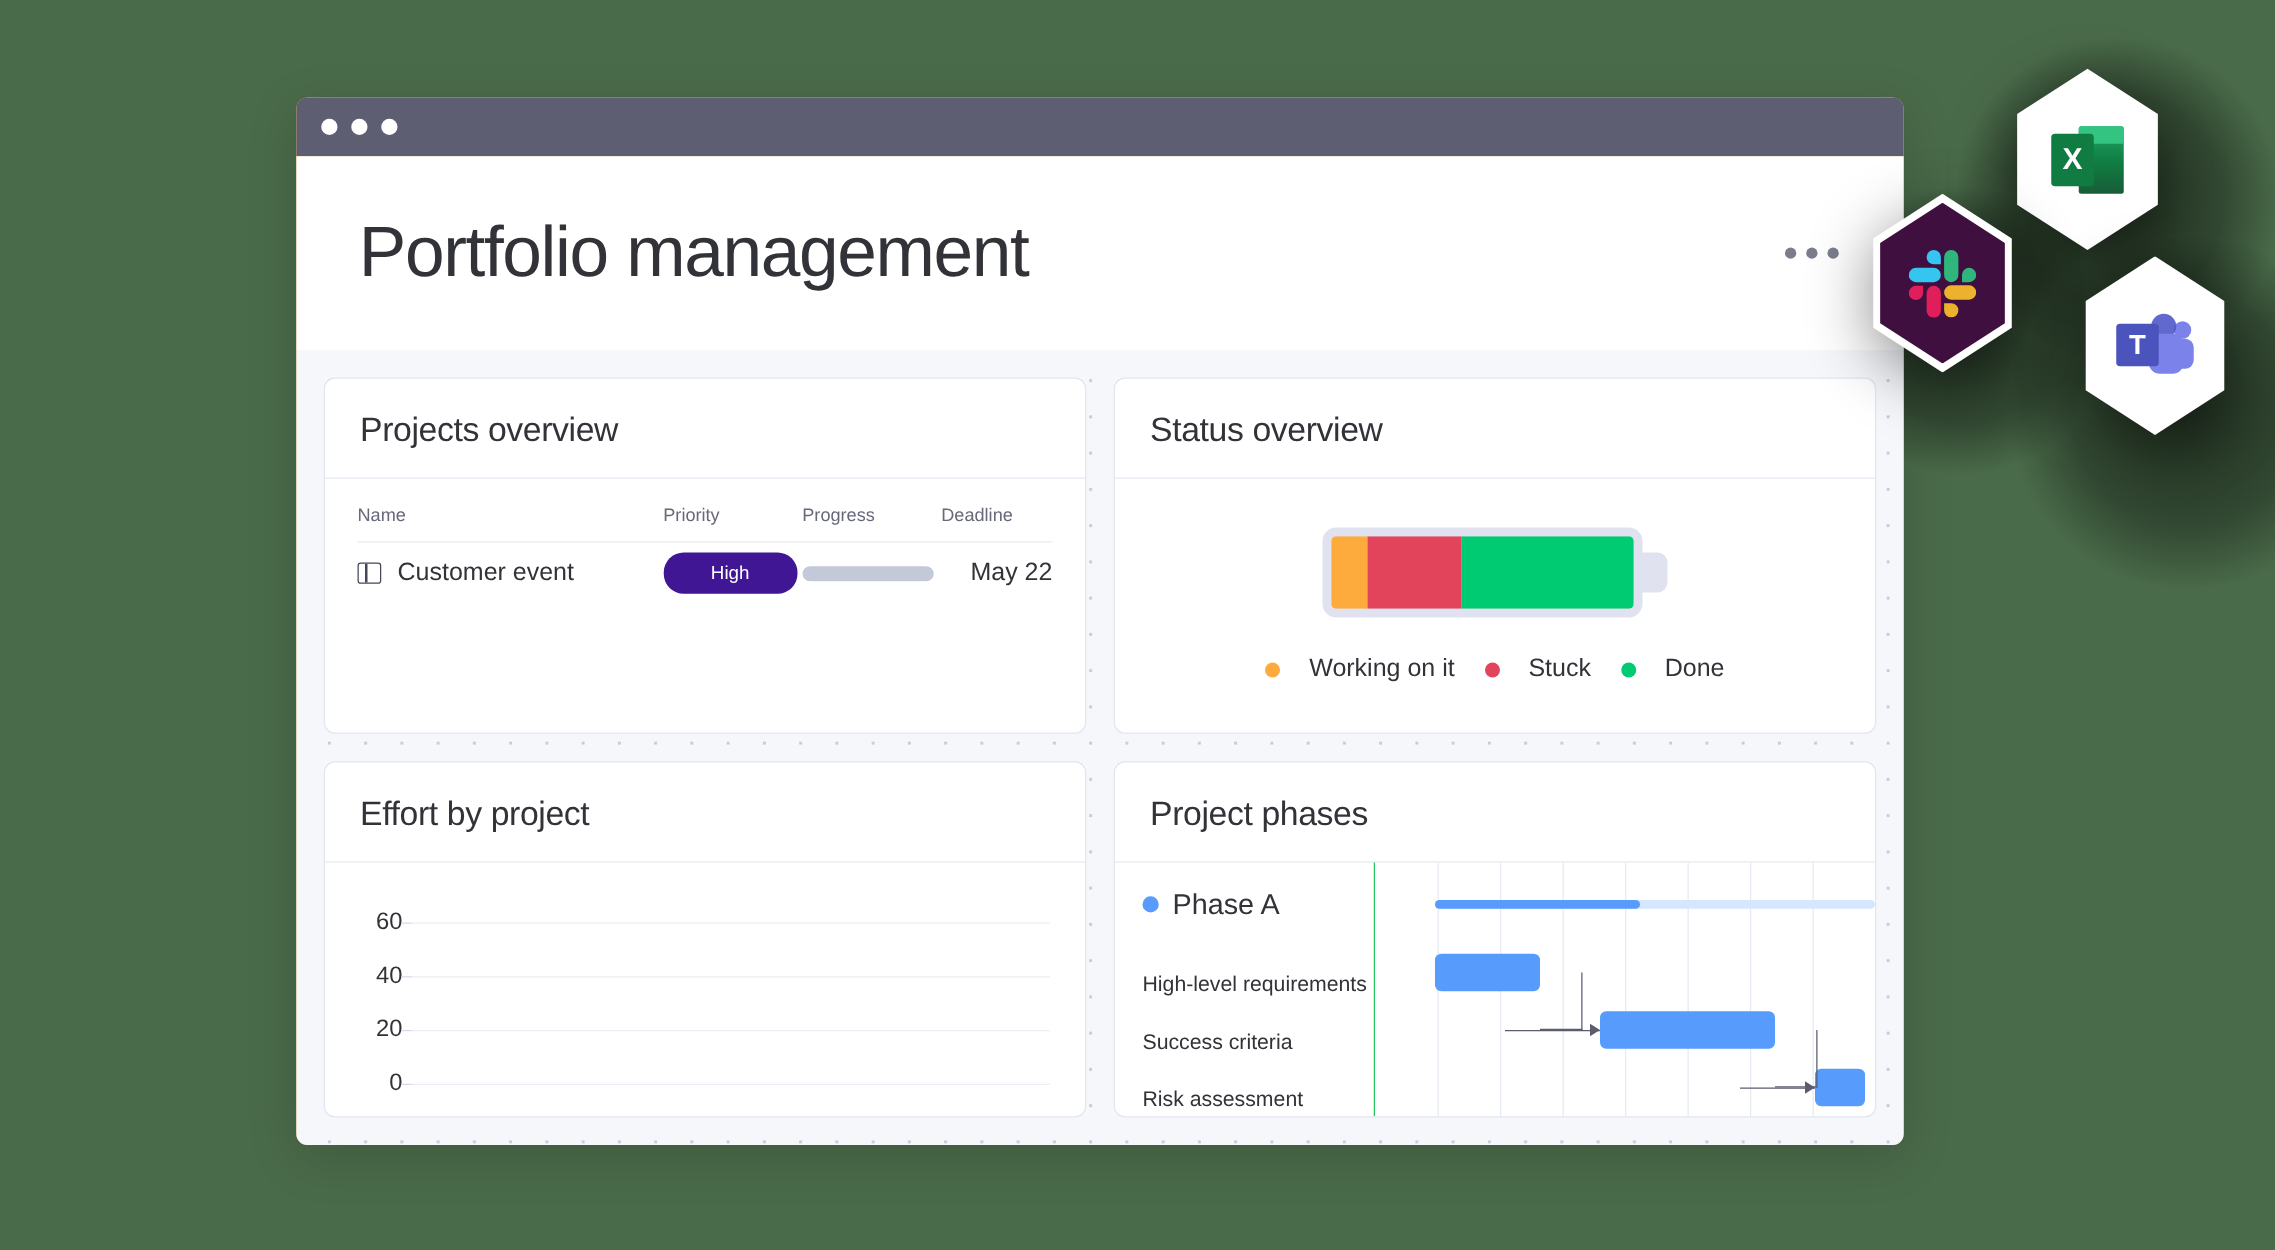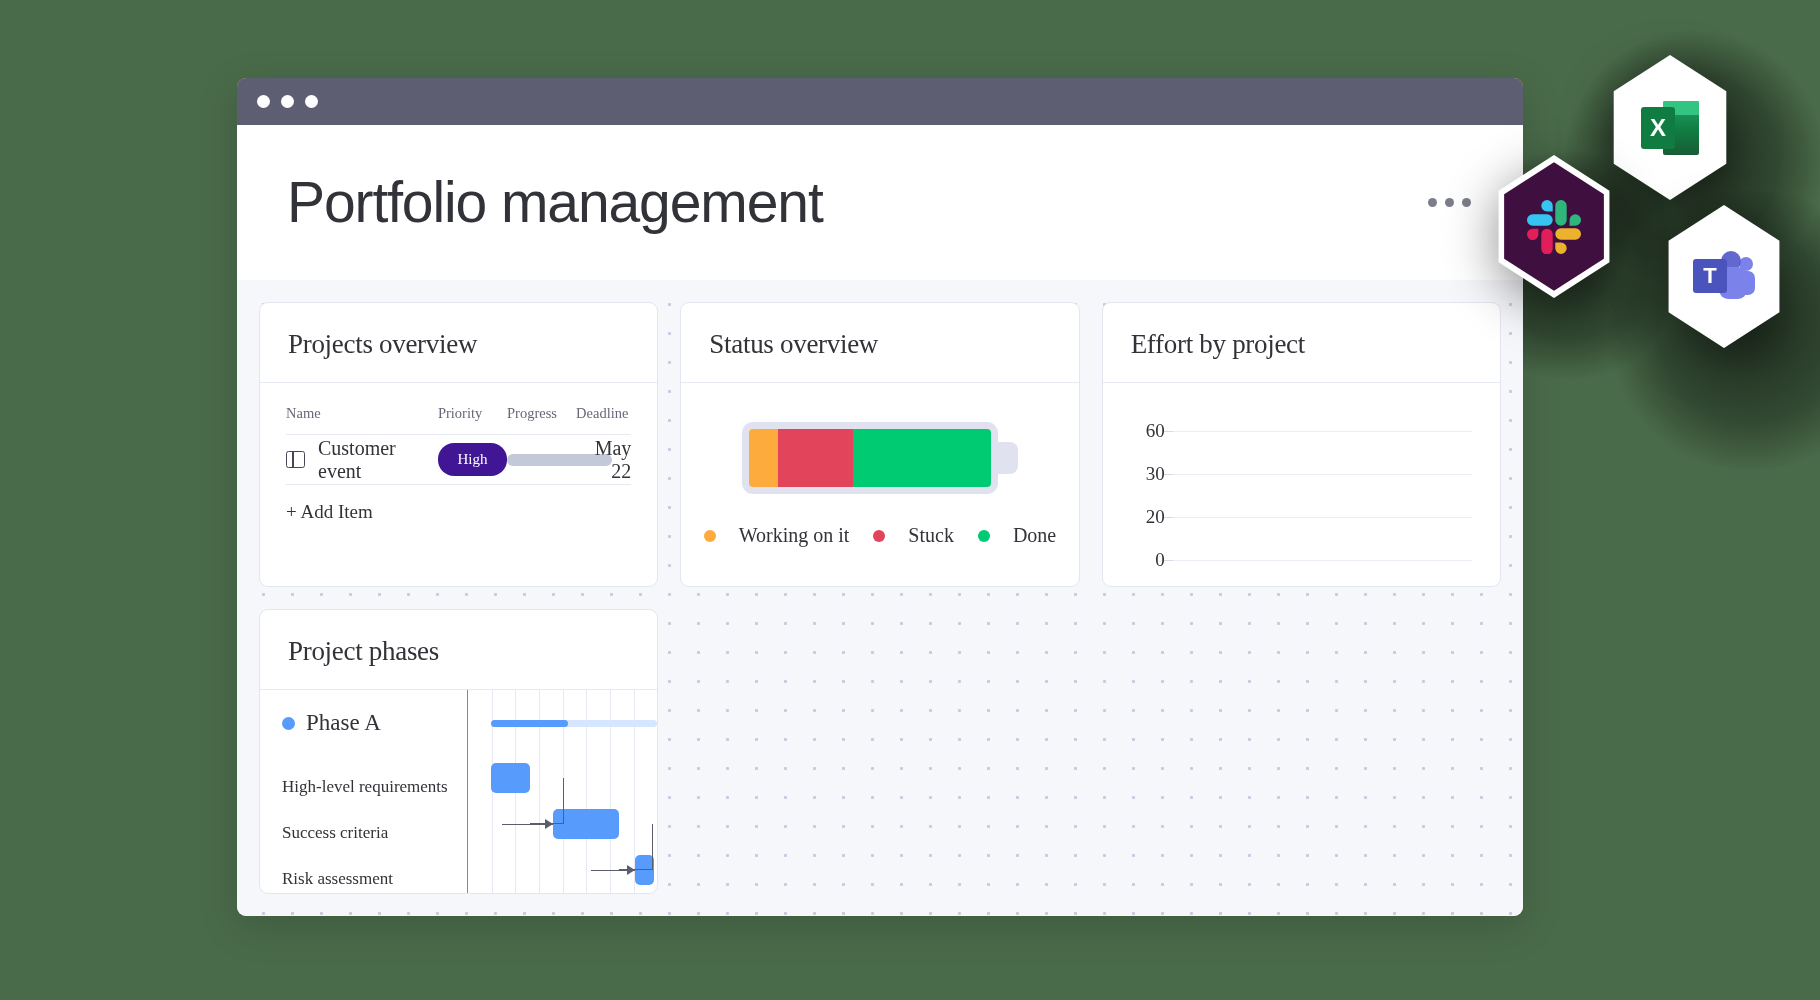--- a/index.html
+++ b/index.html
@@ -43,25 +43,24 @@
     position: relative;
     height: calc(838px - 47px - 155px);
     background-color: #f6f7fb;
     background-image: radial-gradient(#c9cce0 1.4px, transparent 1.5px);
     background-size: 29px 29px;
     background-position: 12px 10px;
     padding: 22px 22px 22px 22px;
   }
   .grid {
     display: grid;
-    grid-template-columns: 1fr 1fr 1fr;
+    grid-template-columns: 1fr 1fr;
     grid-template-rows: 1fr 1fr;
     gap: 22px;
     height: 100%;
-    font-family: Liberation Serif, serif;
   }
   .card {
     background: #fff;
     border: 1px solid #e3e6f0;
     border-radius: 9px;
     display: flex; flex-direction: column;
     overflow: hidden;
   }
   .card-head {
     padding: 26px 28px 22px 28px;
@@ -203,21 +202,20 @@
                 </div>
                 <div class="c-prog">
                   <div class="track">
                     <div class="fill" id="fill0" style="width: 0%; background: rgb(253, 171, 61);"></div>
                   </div>
                 </div>
                 <div class="c-dead td">May 22</div>
               </div>
 
 
-              <div class="addrow">+ Add Item</div>
             </div>
           </div>
         </div>
 
         <div class="card">
           <div class="card-head">
             <div class="card-title">Status overview</div>
           </div>
           <div class="card-body">
             <div class="status-wrap">
@@ -249,21 +247,21 @@
 
         <div class="card">
           <div class="card-head">
             <div class="card-title">Effort by project</div>
           </div>
           <div class="card-body">
             <div class="chart">
               <div class="yaxis" id="yaxis">
                   <div class="ylab" style="top: 100%;">0</div>
                   <div class="ylab" style="top: 71.4286%;">20</div>
-                  <div class="ylab" style="top: 42.8571%;">30</div>
+                  <div class="ylab" style="top: 42.8571%;">40</div>
                   <div class="ylab" style="top: 14.2857%;">60</div>
                 </div>
               <div class="plot" id="plot">
                   <div class="tick" style="top: 14.2857%;"></div>
                   <div class="gline" style="top: 14.2857%;"></div>
                   <div class="tick" style="top: 42.8571%;"></div>
                   <div class="gline" style="top: 42.8571%;"></div>
                   <div class="tick" style="top: 71.4286%;"></div>
                   <div class="gline" style="top: 71.4286%;"></div>
                   <div class="tick" style="top: 100%;"></div>

